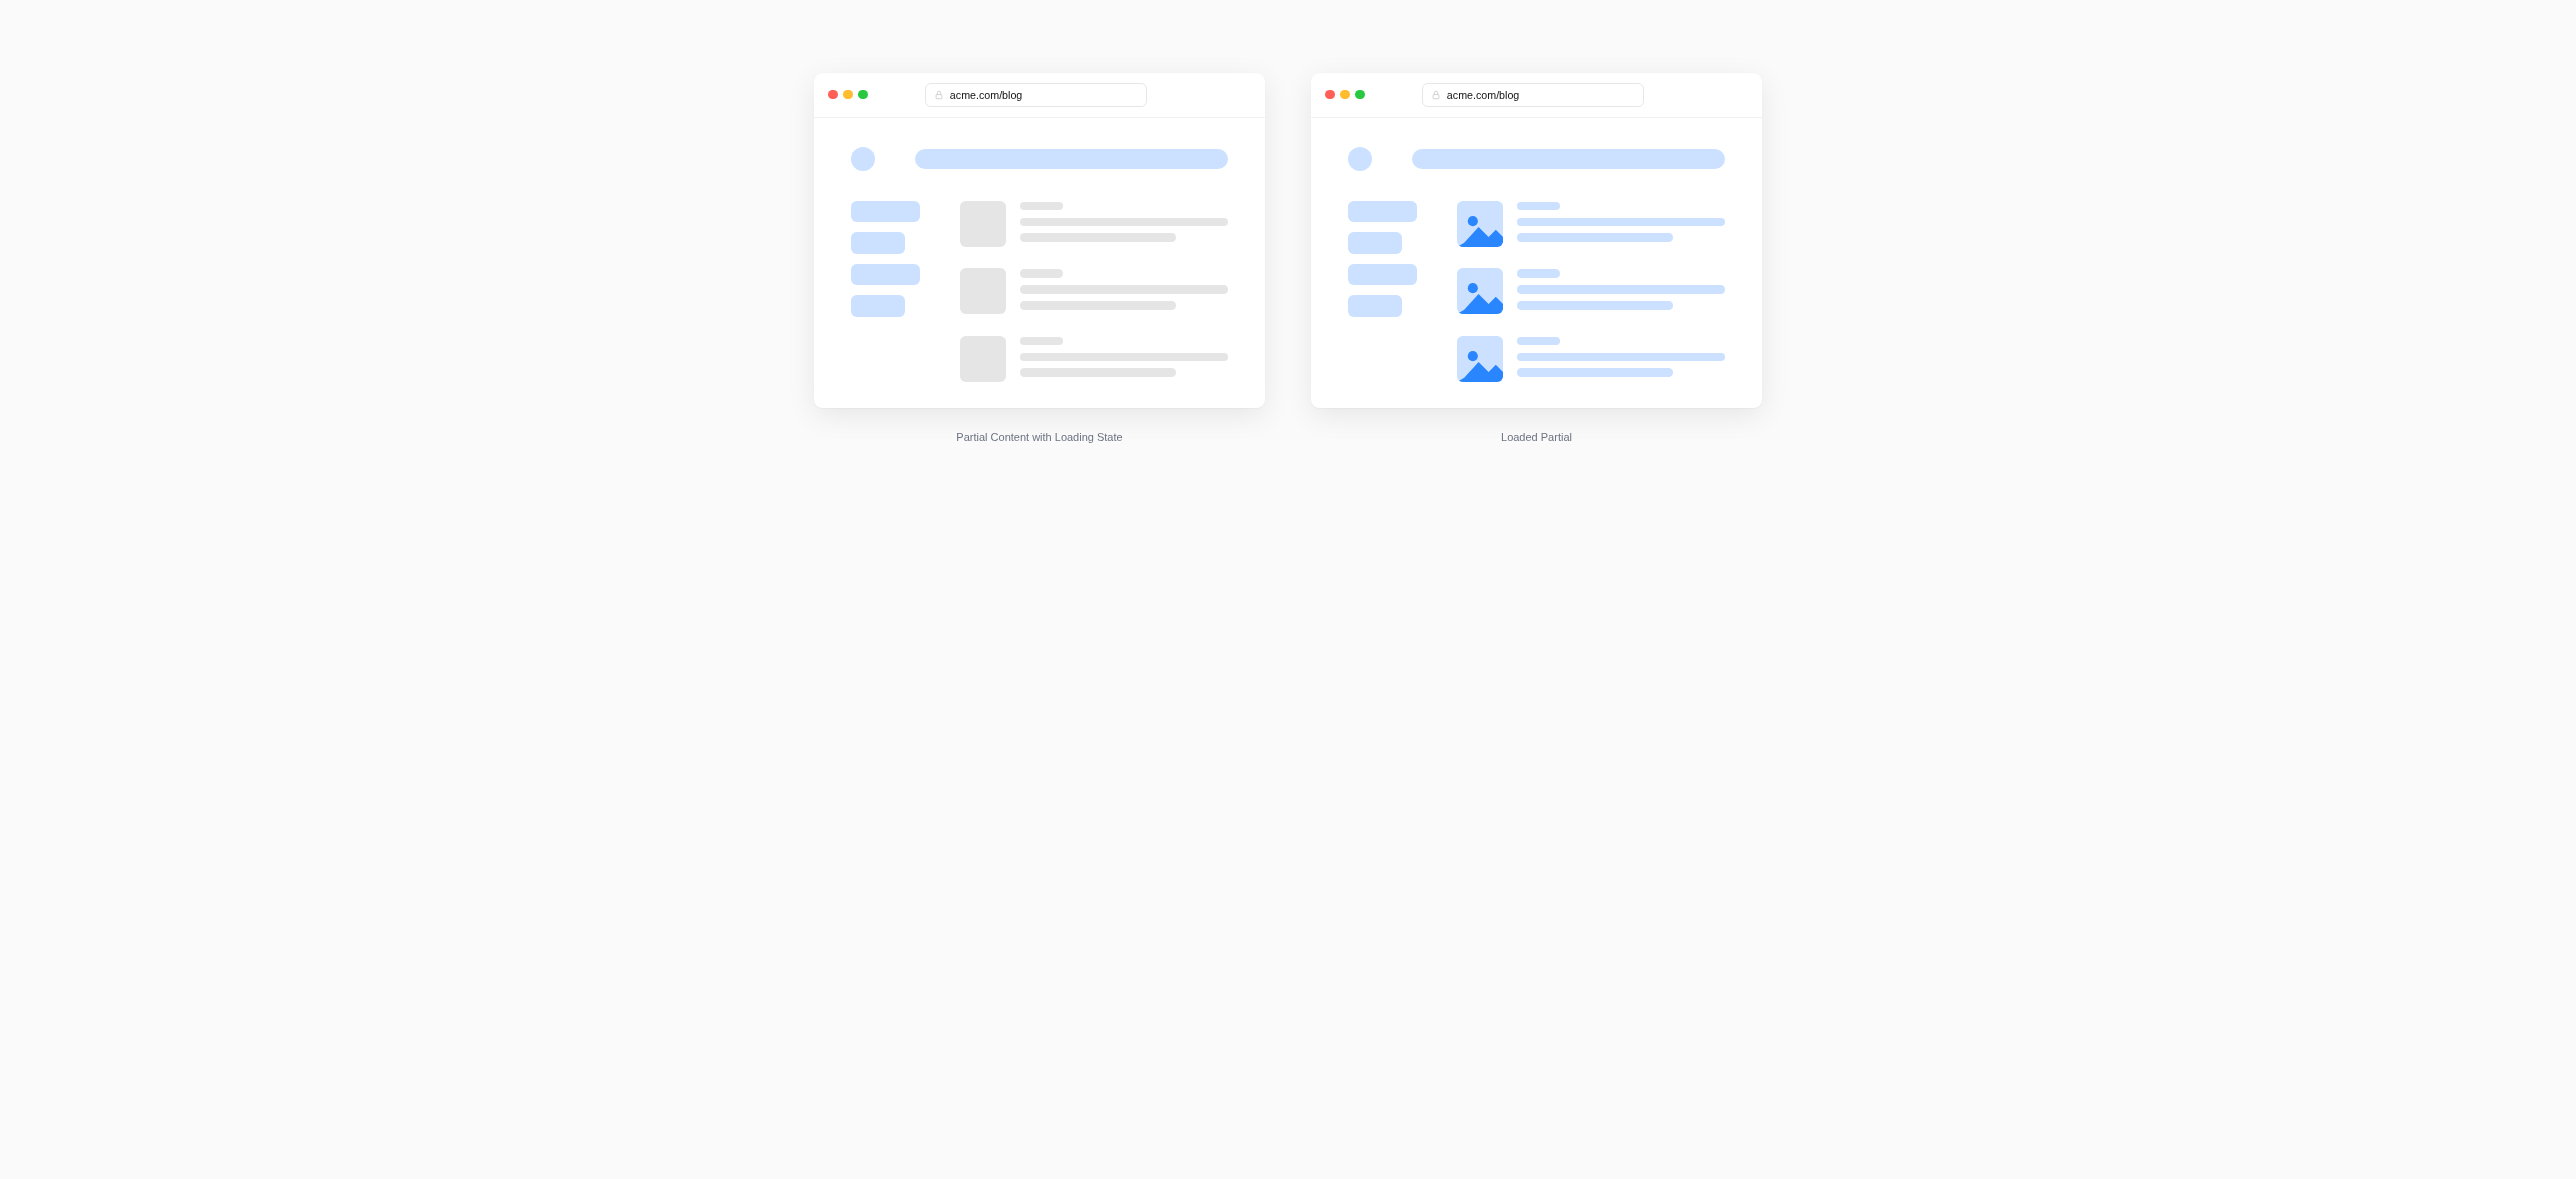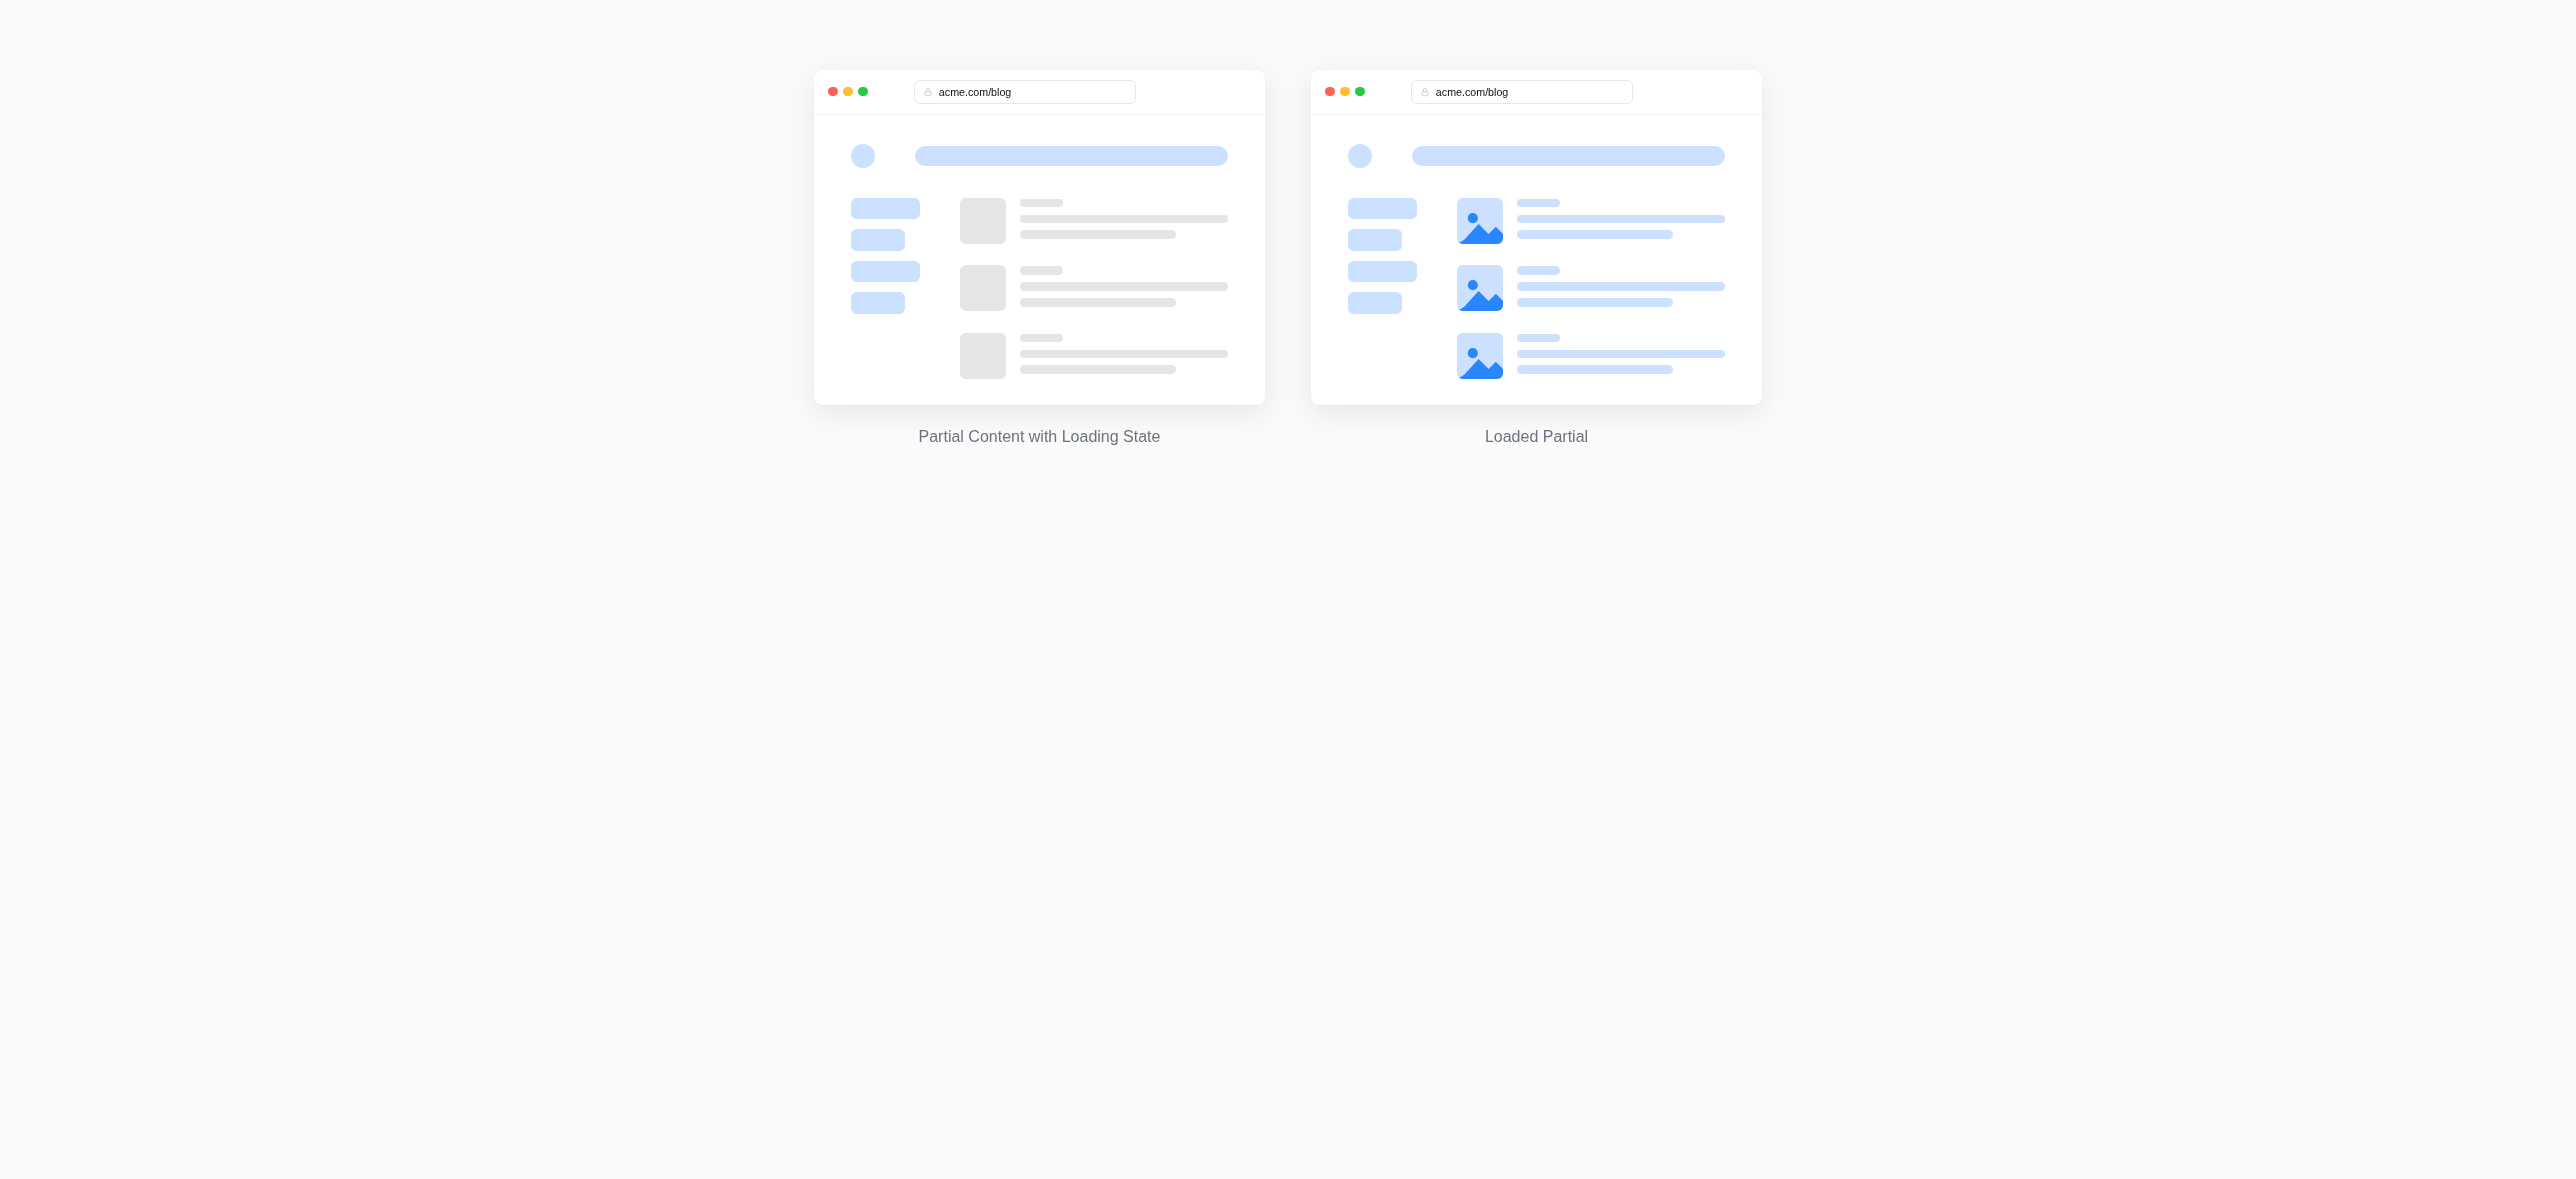--- a/index.html
+++ b/index.html
@@ -42,21 +42,21 @@
   }
   .dot {
     width: 9.3px; height: 9.3px; border-radius: 50%;
   }
   .dot.red { background: #ff5f57; }
   .dot.yellow { background: #febc2e; }
   .dot.green { background: #28c840; }
   .addr {
     flex: none;
     width: 222px;
-    margin-left: 33px;
+    margin-left: 44px;
     border: 0.7px solid #e6e6e6;
     border-radius: 5.7px;
     padding: 5px 8.6px;
     display: flex;
     align-items: center;
     gap: 5.7px;
     color: #111;
     font-size: 10.7px;
   }
   .lock-icon {
@@ -126,21 +126,21 @@
     border-radius: 4.3px;
   }
   .line.short { width: 43px; }
   .line.full { width: 100%; }
   .line.eighty { width: 75%; }
   .line.gray { background: #e5e5e5; }
   .line.blue { background: #CBE1FF; }
   .caption {
     margin-top: 23px;
     color: #6b7280;
-    font-size: 16px;
+    font-size: 11px;
   }
 </style>
 </head>
 <body>
 
 <div class="wrap">
 
   <div class="column">
     <div class="browser">
       <div class="chrome">

